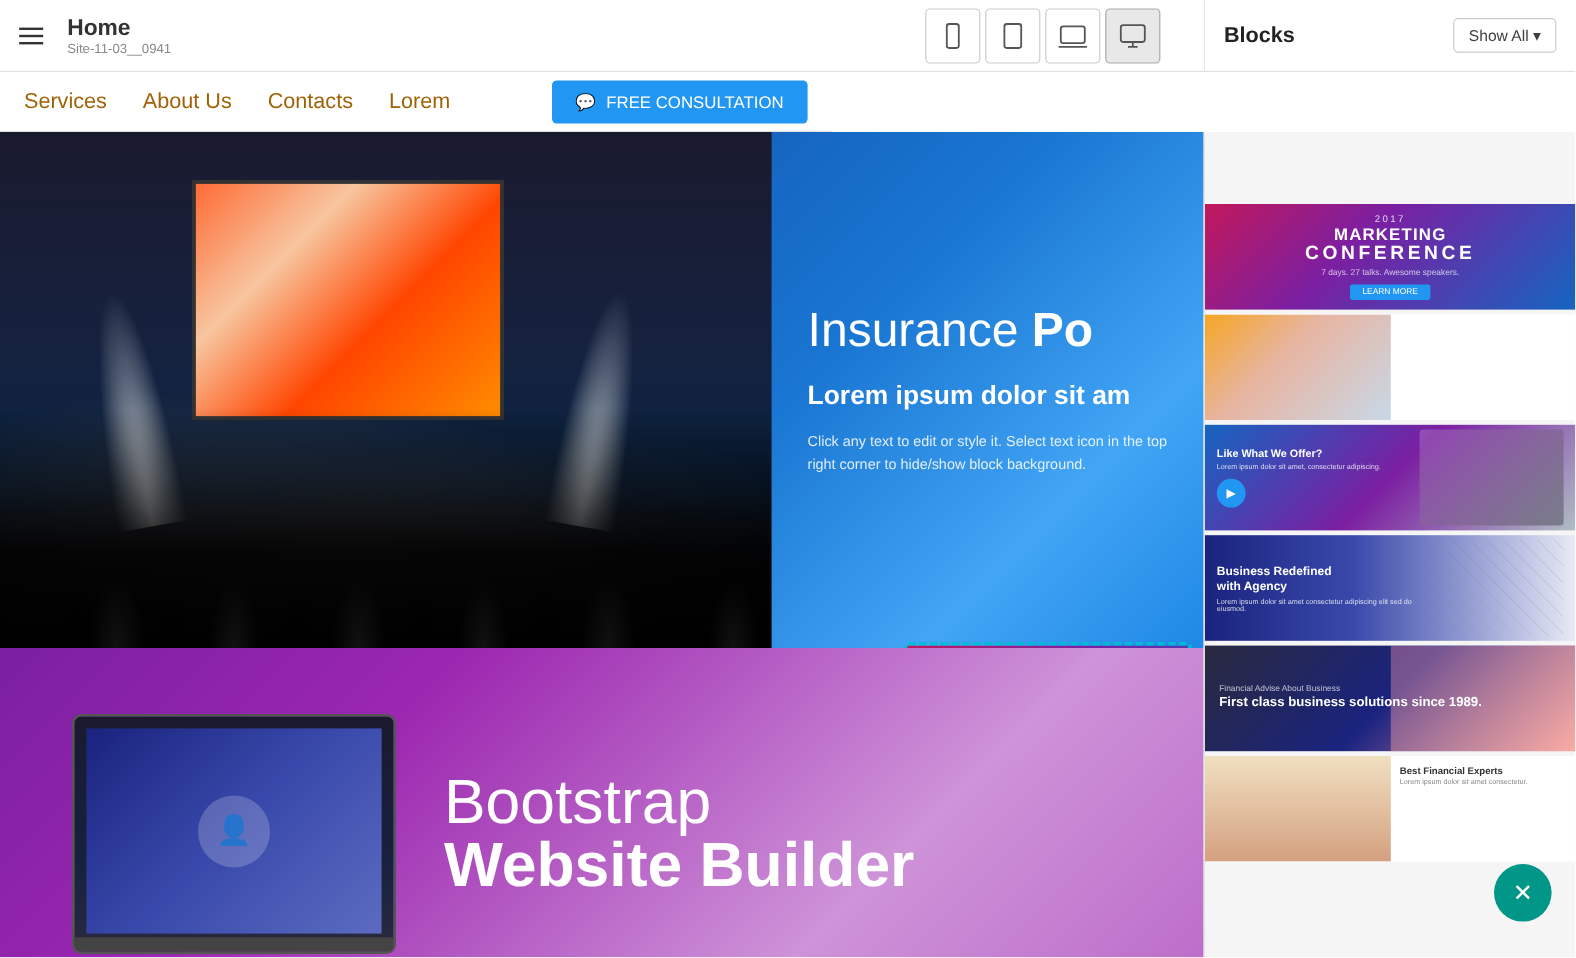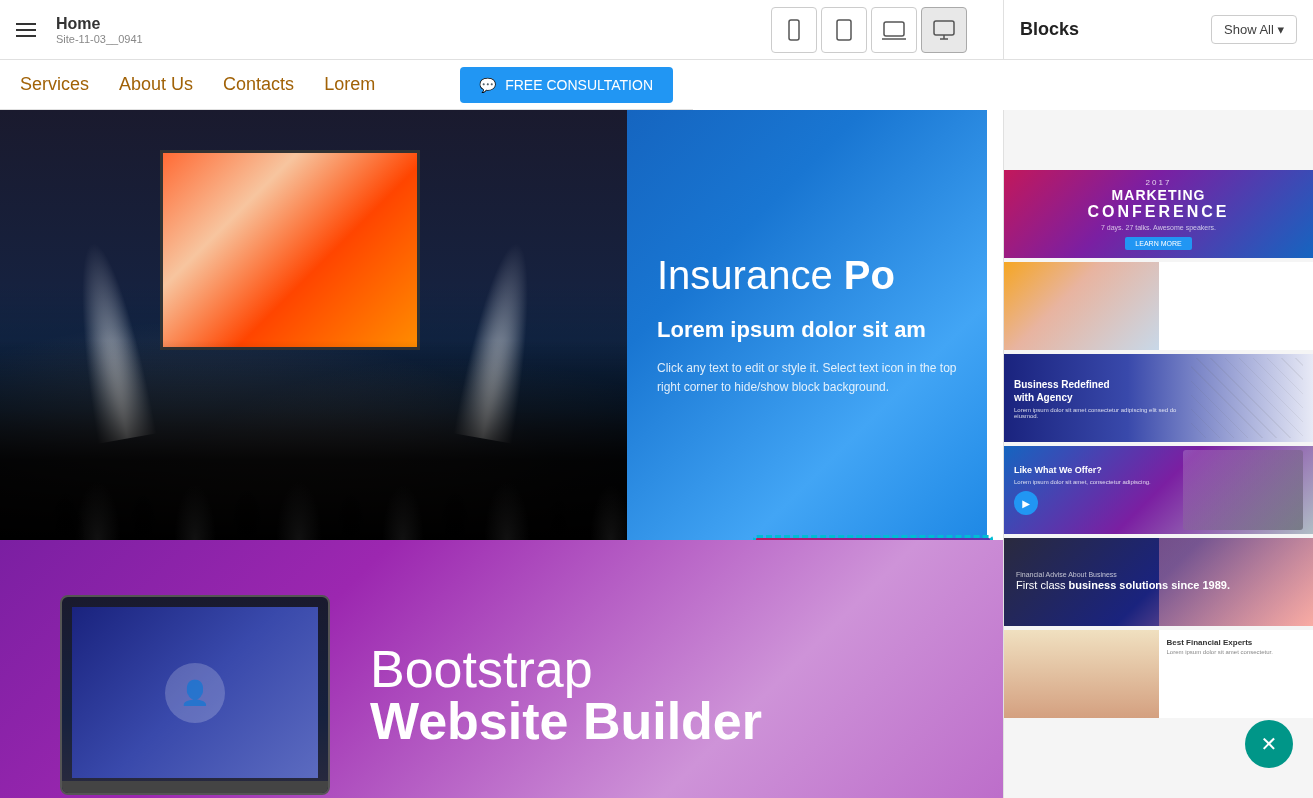--- a/index.html
+++ b/index.html
@@ -14,21 +14,21 @@
       align-items: center;
       padding: 0 16px;
       gap: 20px;
       z-index: 10;
     }
     .hamburger-icon {
       display: flex; flex-direction: column; gap: 4px; cursor: pointer;
     }
     .hamburger-icon span { display: block; width: 20px; height: 2px; background: #333; }
     .home-info { display: flex; flex-direction: column; }
-    .home-title { font-size: 16px; font-weight: bold; color: #333; }
+    .home-title { font-size: 19px; font-weight: bold; color: #333; }
     .home-subtitle { font-size: 11px; color: #888; }
     .device-icons {
       display: flex; gap: 4px; margin-left: auto; margin-right: 20px;
     }
     .device-btn {
       width: 46px; height: 46px; border: 1px solid #ccc; border-radius: 4px;
       display: flex; align-items: center; justify-content: center;
       cursor: pointer; background: #fff; color: #555;
     }
     .device-btn.active { background: #e8e8e8; border-color: #aaa; }
@@ -125,21 +125,21 @@
         radial-gradient(ellipse 28px 75px at 54% 100%, #000 0%, transparent 70%),
         radial-gradient(ellipse 32px 85px at 62% 100%, #111 0%, transparent 65%),
         radial-gradient(ellipse 30px 80px at 70% 100%, #000 0%, transparent 70%),
         radial-gradient(ellipse 35px 90px at 78% 100%, #111 0%, transparent 65%),
         radial-gradient(ellipse 28px 75px at 86% 100%, #000 0%, transparent 70%),
         radial-gradient(ellipse 32px 85px at 94% 100%, #111 0%, transparent 65%),
         linear-gradient(180deg, transparent 0%, rgba(0,0,0,0.9) 60%, #000 100%);
     }
 
     .hero-bg-blue {
-      position: absolute; right: 16px; top: 0; width: 360px; height: 100%;
+      position: absolute; right: 0; top: 0; width: 360px; height: 100%;
       background: linear-gradient(135deg, #1565C0 0%, #1976D2 30%, #42A5F5 70%, #1E88E5 100%);
       display: flex; flex-direction: column; justify-content: center; padding: 60px 30px;
     }
     .hero-title {
       font-size: 40px; font-weight: 900; color: #fff; line-height: 1.1; margin-bottom: 20px;
     }
     .hero-title span { font-weight: 400; }
     .hero-subtitle {
       font-size: 22px; color: #fff; font-weight: bold; margin-bottom: 16px;
     }
@@ -287,21 +287,21 @@
 
     
     .block-firstclass {
       background: linear-gradient(135deg, #2a2a3e 0%, #1a237e 50%, #f48fb1 100%);
       display: flex; align-items: center; padding: 12px;
       position: relative; overflow: hidden;
     }
     .block-fc-text { color: #fff; }
     .block-fc-label { font-size: 7px; opacity: 0.7; }
     .block-fc-heading { font-size: 11px; line-height: 1.3; }
-    .block-fc-heading span { font-weight: normal; }
+    .block-fc-heading span { font-weight: bold; }
     .block-fc-img {
       position: absolute; right: 0; top: 0; bottom: 0; width: 50%;
       background: linear-gradient(135deg, rgba(244,143,177,0.6) 0%, rgba(255,255,255,0.3) 100%);
     }
 
     
     .block-experts {
       background: #fff;
       display: flex;
     }
@@ -478,42 +478,42 @@
         <span class="block-conf-title">MARKETING</span>
         <span class="block-conf-title" style="font-size:16px; letter-spacing:3px;">CONFERENCE</span>
         <span class="block-conf-sub">7 days. 27 talks. Awesome speakers.</span>
         <button class="block-conf-btn">LEARN MORE</button>
       </div>
 
       <div class="block-thumb block-financial">
         <div class="block-fin-img" style="background: linear-gradient(135deg, #f5a623 0%, #e8b4a0 40%, #c8d8e8 100%);"></div>
       </div>
 
+      <div class="block-thumb block-offer">
+        <div class="block-offer-text">
+          <div class="block-offer-heading">
+            <span>Like What </span><span style="font-weight:bold;">We Offer?</span>
+          </div>
+          <div class="block-offer-body">Lorem ipsum dolor sit amet, consectetur adipiscing.</div>
+          <div class="block-offer-play">▶</div>
+        </div>
+        <div style="width:120px;height:80px;background:linear-gradient(135deg,rgba(255,255,255,0.2) 0%,rgba(0,0,0,0.3) 100%);border-radius:3px;margin-left:auto;"></div>
+      </div>
+
       <div class="block-thumb block-business">
         <div class="block-biz-text">
           <div class="block-biz-heading">
             <span>Business Redefined</span><br>
             <span>with Agency</span>
           </div>
           <div class="block-biz-sub">Lorem ipsum dolor sit amet consectetur adipiscing elit sed do eiusmod.</div>
         </div>
         <div class="block-biz-right" style="background: linear-gradient(135deg, #eceff1 0%, #b0bec5 100%); background-image: repeating-linear-gradient(45deg, rgba(100,100,100,0.1) 0px, rgba(100,100,100,0.1) 1px, transparent 1px, transparent 10px);"></div>
       </div>
 
-      <div class="block-thumb block-offer">
-        <div class="block-offer-text">
-          <div class="block-offer-heading">
-            <span>Like What </span><span style="font-weight:bold;">We Offer?</span>
-          </div>
-          <div class="block-offer-body">Lorem ipsum dolor sit amet, consectetur adipiscing.</div>
-          <div class="block-offer-play">▶</div>
-        </div>
-        <div style="width:120px;height:80px;background:linear-gradient(135deg,rgba(255,255,255,0.2) 0%,rgba(0,0,0,0.3) 100%);border-radius:3px;margin-left:auto;"></div>
-      </div>
-
       <div class="block-thumb block-firstclass">
         <div class="block-fc-text" style="z-index:1;position:relative;">
           <div class="block-fc-label">Financial Advise About Business</div>
           <div class="block-fc-heading">
             <span>First class </span><span style="font-weight:bold;">business solutions since 1989.</span>
           </div>
         </div>
         <div class="block-fc-img" style="background:linear-gradient(135deg,rgba(244,143,177,0.4) 0%,rgba(255,200,150,0.5) 100%);"></div>
       </div>
 

